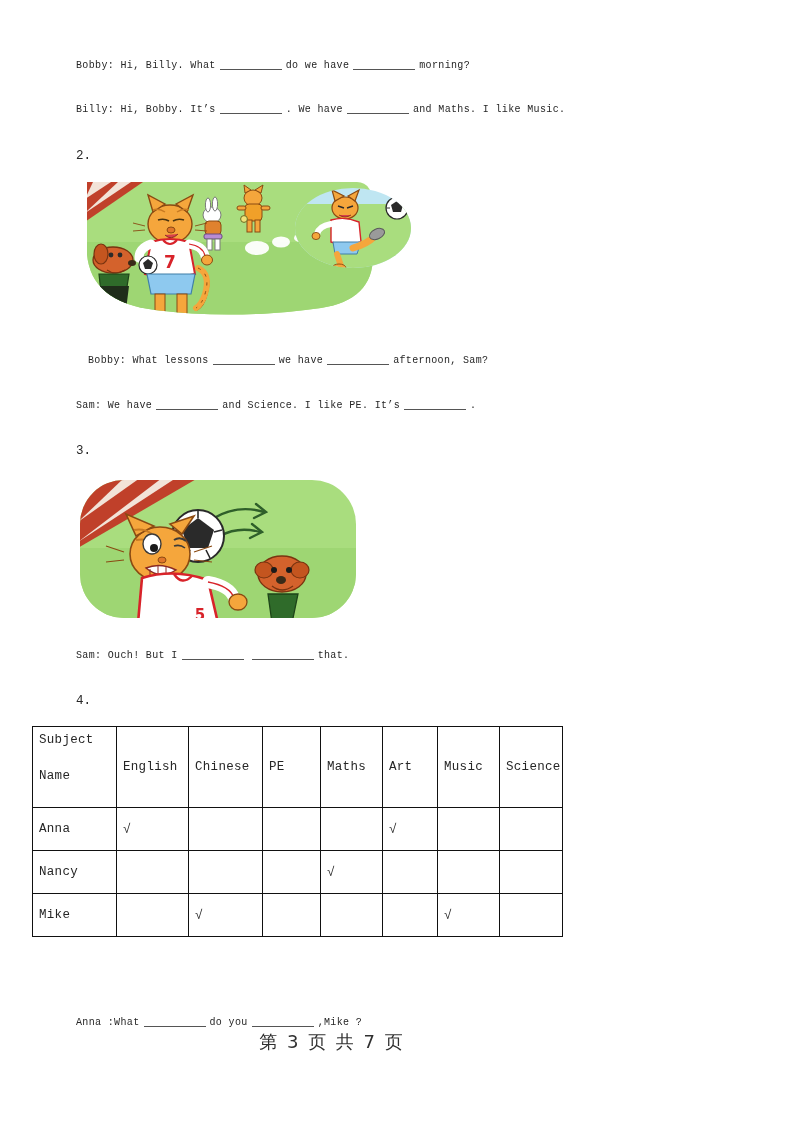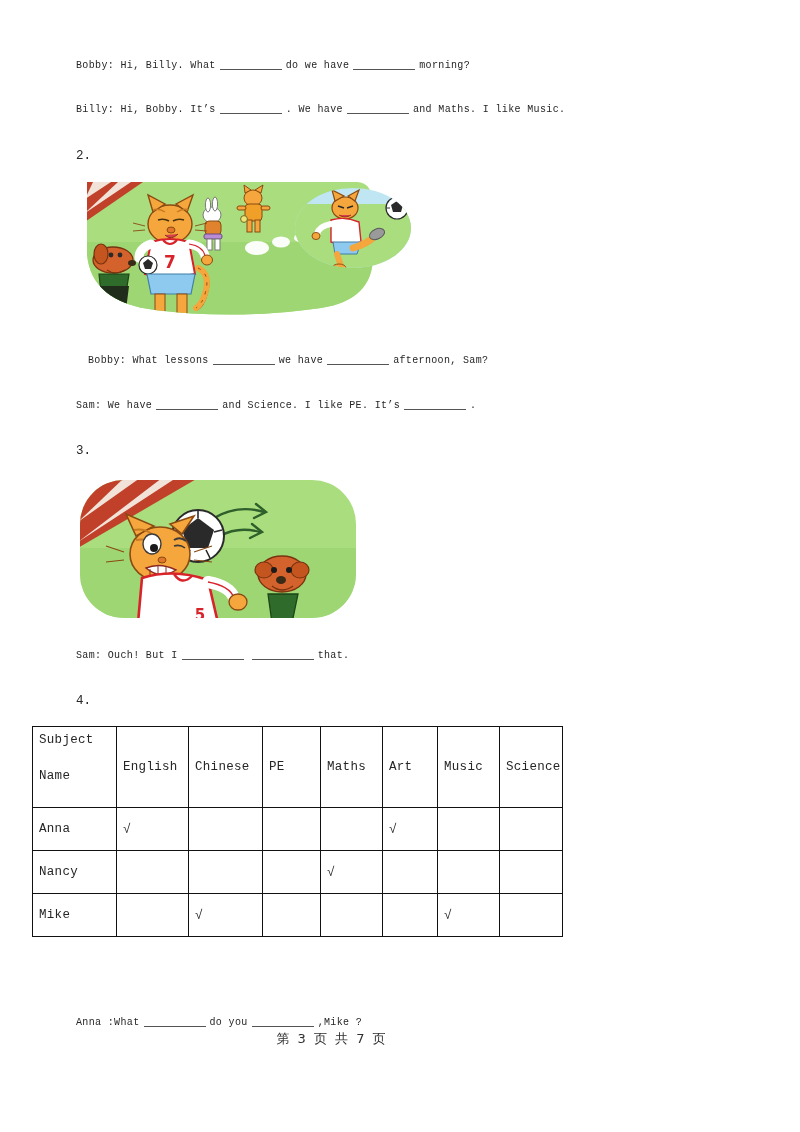--- a/index.html
+++ b/index.html
@@ -82,21 +82,21 @@
   .corner .nam { position: absolute; left: 6px; top: 42px; }
   .tick { font-size: 13px; }
 
   
   .footer {
     position: absolute;
     left: 0;
     top: 1030px;
     width: 664px;
     text-align: center;
-    font-size: 13px;
+    font-size: 18px;
     letter-spacing: 2px;
     color: #303030;
     font-family: "DejaVu Sans", "Liberation Sans", sans-serif;
   }
 </style>
 </head>
 <body>
 
 <div class="page">
 

